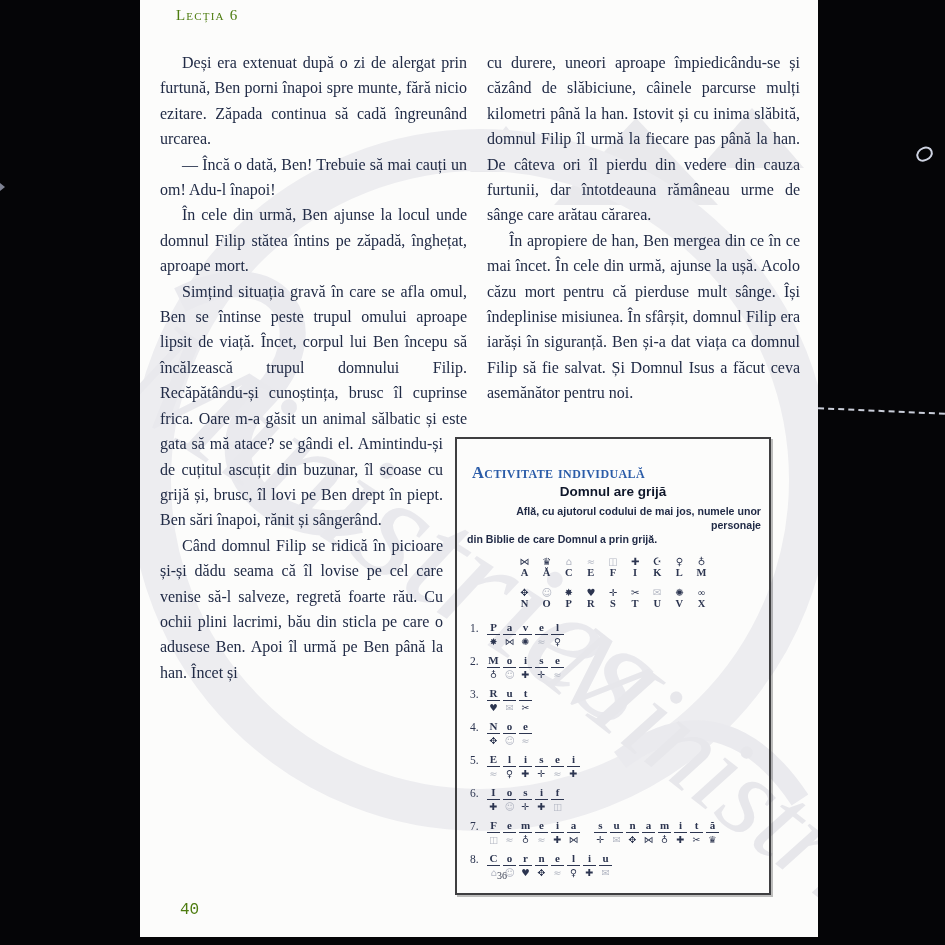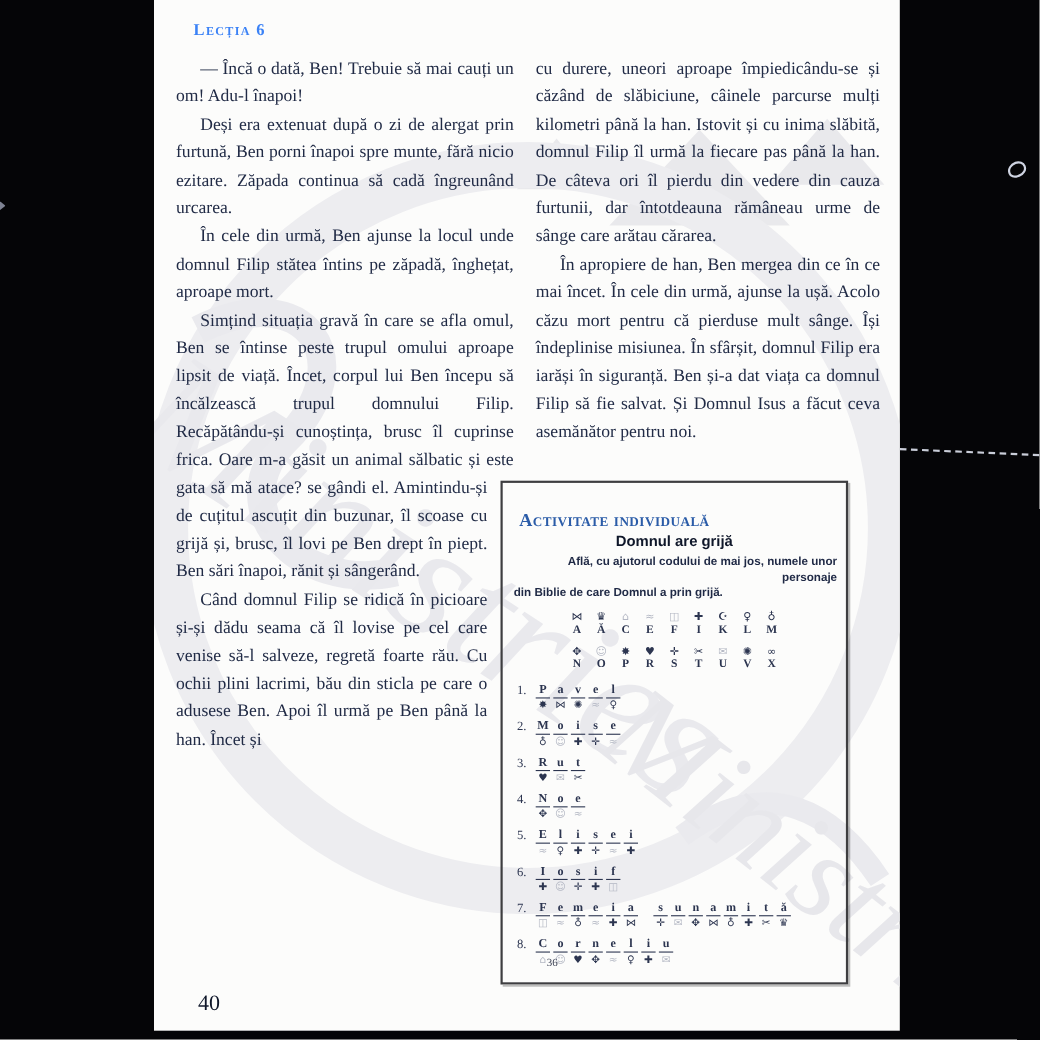--- a/index.html
+++ b/index.html
@@ -1,21 +1,21 @@
 <!DOCTYPE html>
 <html><head>
 <meta charset="utf-8">
 <style>
   html,body{margin:0;padding:0;}
   body{width:945px;height:945px;background:#050507;position:relative;overflow:hidden;
        font-family:"Liberation Serif","DejaVu Serif",serif;}
   .page{position:absolute;left:140px;top:0;width:678px;height:937px;background:#fcfcfb;overflow:hidden;}
   .watermark{position:absolute;left:0;top:0;z-index:0;}
-  .lesson-header{position:absolute;left:36px;top:20px;z-index:1;font-variant:small-caps;
-       font-size:15px;letter-spacing:1.2px;color:#3b82f6;font-weight:bold;}
+  .lesson-header{position:absolute;left:36px;top:7px;z-index:1;font-variant:small-caps;
+       font-size:15px;letter-spacing:1.2px;color:#4d7c0f;}
   .col{position:absolute;top:50px;z-index:1;text-align:justify;font-size:16px;line-height:25.4px;
        color:#212b46;}
   .col-left{left:20px;width:307px;}
   .col-right{left:347px;width:313px;}
   .para{text-indent:22px;margin:0;}
   .para.noindent{text-indent:0;}
   .italic{}
   .spacer1{float:right;width:0;height:386px;}
   .spacer2{float:right;clear:right;width:24px;height:340px;}
   .activity-box{position:absolute;left:315px;top:437px;width:316px;height:458px;z-index:1;
@@ -37,21 +37,21 @@
   .sym-light{color:#b3b7c3;}
   .items{margin:11px 0 0 13px;}
   .item{display:flex;margin-bottom:6px;}
   .item-num{font-size:11.5px;color:#2c3550;width:17px;line-height:14px;}
   .word{display:flex;margin-right:11px;}
   .cell{width:13px;margin-right:3px;text-align:center;}
   .cell-letter{display:block;font-weight:bold;font-size:11px;line-height:13px;
        border-bottom:1.2px solid #2c3550;color:#2c3550;}
   .cell-sym{display:block;font-size:9.5px;line-height:12px;margin-top:1px;}
   .inner-pg{position:absolute;left:40px;bottom:12px;font-size:10px;color:#3c4254;}
-  .page-number{position:absolute;left:40px;top:901px;z-index:1;font-size:20px;color:#0f172a;}
+  .page-number{position:absolute;left:40px;top:901px;z-index:1;font-size:16px;color:#4d7c0f;font-family:Liberation Mono, monospace;}
   .dashed-line{position:absolute;left:818px;top:410px;width:127px;border-top:2px dashed #c9cdd8;
        transform:rotate(2.5deg);}
   .scan-glyph{position:absolute;left:916px;top:147px;width:13px;height:10px;
        border:2px solid #cfd4e2;border-radius:60% 50% 55% 45%;transform:rotate(-20deg);}
   .scan-speck{position:absolute;left:0;top:183px;width:5px;height:8px;background:#7e8292;
        clip-path:polygon(0 0,100% 50%,0 100%);}
 </style>
 </head>
 <body>
 
@@ -68,22 +68,22 @@
     <path d="M480,760 C560,700 620,740 660,800" fill="none" stroke="#eaeaee" stroke-width="20"></path>
     <text transform="translate(-30,400) rotate(33)" font-size="150" font-style="italic" font-family="Liberation Serif, serif" fill="#e9e9ed">Ministries</text>
     <text transform="translate(400,680) rotate(38)" font-size="115" font-style="italic" font-family="Liberation Serif, serif" fill="#e7e7eb">Ministries</text>
   </svg>
 
   <div class="lesson-header">Lecția 6</div>
 
   <div class="col col-left">
     <div class="spacer1"></div>
     <div class="spacer2"></div>
-  <p class="para"><span>— Încă o dată, Ben! Trebuie să mai cauți un om! Adu-l înapoi!</span></p>
-      <p class="para"><span>Deși era extenuat după o zi de alergat prin furtună, Ben porni înapoi spre munte, fără nicio ezitare. Zăpada continua să cadă îngreunând urcarea.</span></p>
+  <p class="para"><span>Deși era extenuat după o zi de alergat prin furtună, Ben porni înapoi spre munte, fără nicio ezitare. Zăpada continua să cadă îngreunând urcarea.</span></p>
+      <p class="para"><span>— Încă o dată, Ben! Trebuie să mai cauți un om! Adu-l înapoi!</span></p>
       <p class="para"><span>În cele din urmă, Ben ajunse la locul unde domnul Filip stătea întins pe zăpadă, înghețat, aproape mort.</span></p>
       <p class="para"><span>Simțind situația gravă în care se afla omul, Ben se întinse peste trupul omului aproape lipsit de viață. Încet, corpul lui Ben începu să încălzească trupul domnului Filip. Recăpătându-și cunoștința, brusc îl cuprinse frica. </span><span class="italic">Oare m-a găsit un animal sălbatic și este gata să mă atace?</span><span> se gândi el. Amintindu-și de cuțitul ascuțit din buzunar, îl scoase cu grijă și, brusc, îl lovi pe Ben drept în piept. Ben sări înapoi, rănit și sângerând.</span></p>
       <p class="para"><span>Când domnul Filip se ridică în picioare și-și dădu seama că îl lovise pe cel care venise să-l salveze, regretă foarte rău. Cu ochii plini lacrimi, bău din sticla pe care o adusese Ben. Apoi îl urmă pe Ben până la han. Încet și</span></p>
     </div>
 
   <div class="col col-right">
       <p class="para noindent"><span>cu durere, uneori aproape împiedicându-se și căzând de slăbiciune, câinele parcurse mulți kilometri până la han. Istovit și cu inima slăbită, domnul Filip îl urmă la fiecare pas până la han. De câteva ori îl pierdu din vedere din cauza furtunii, dar întotdeauna rămâneau urme de sânge care arătau cărarea.</span></p>
       <p class="para"><span>În apropiere de han, Ben mergea din ce în ce mai încet. În cele din urmă, ajunse la ușă. Acolo căzu mort pentru că pierduse mult sânge. Își îndeplinise misiunea. În sfârșit, domnul Filip era iarăși în siguranță. Ben și-a dat viața ca domnul Filip să fie salvat. Și Domnul Isus a făcut ceva asemănător pentru noi.</span></p>
     </div>
 

